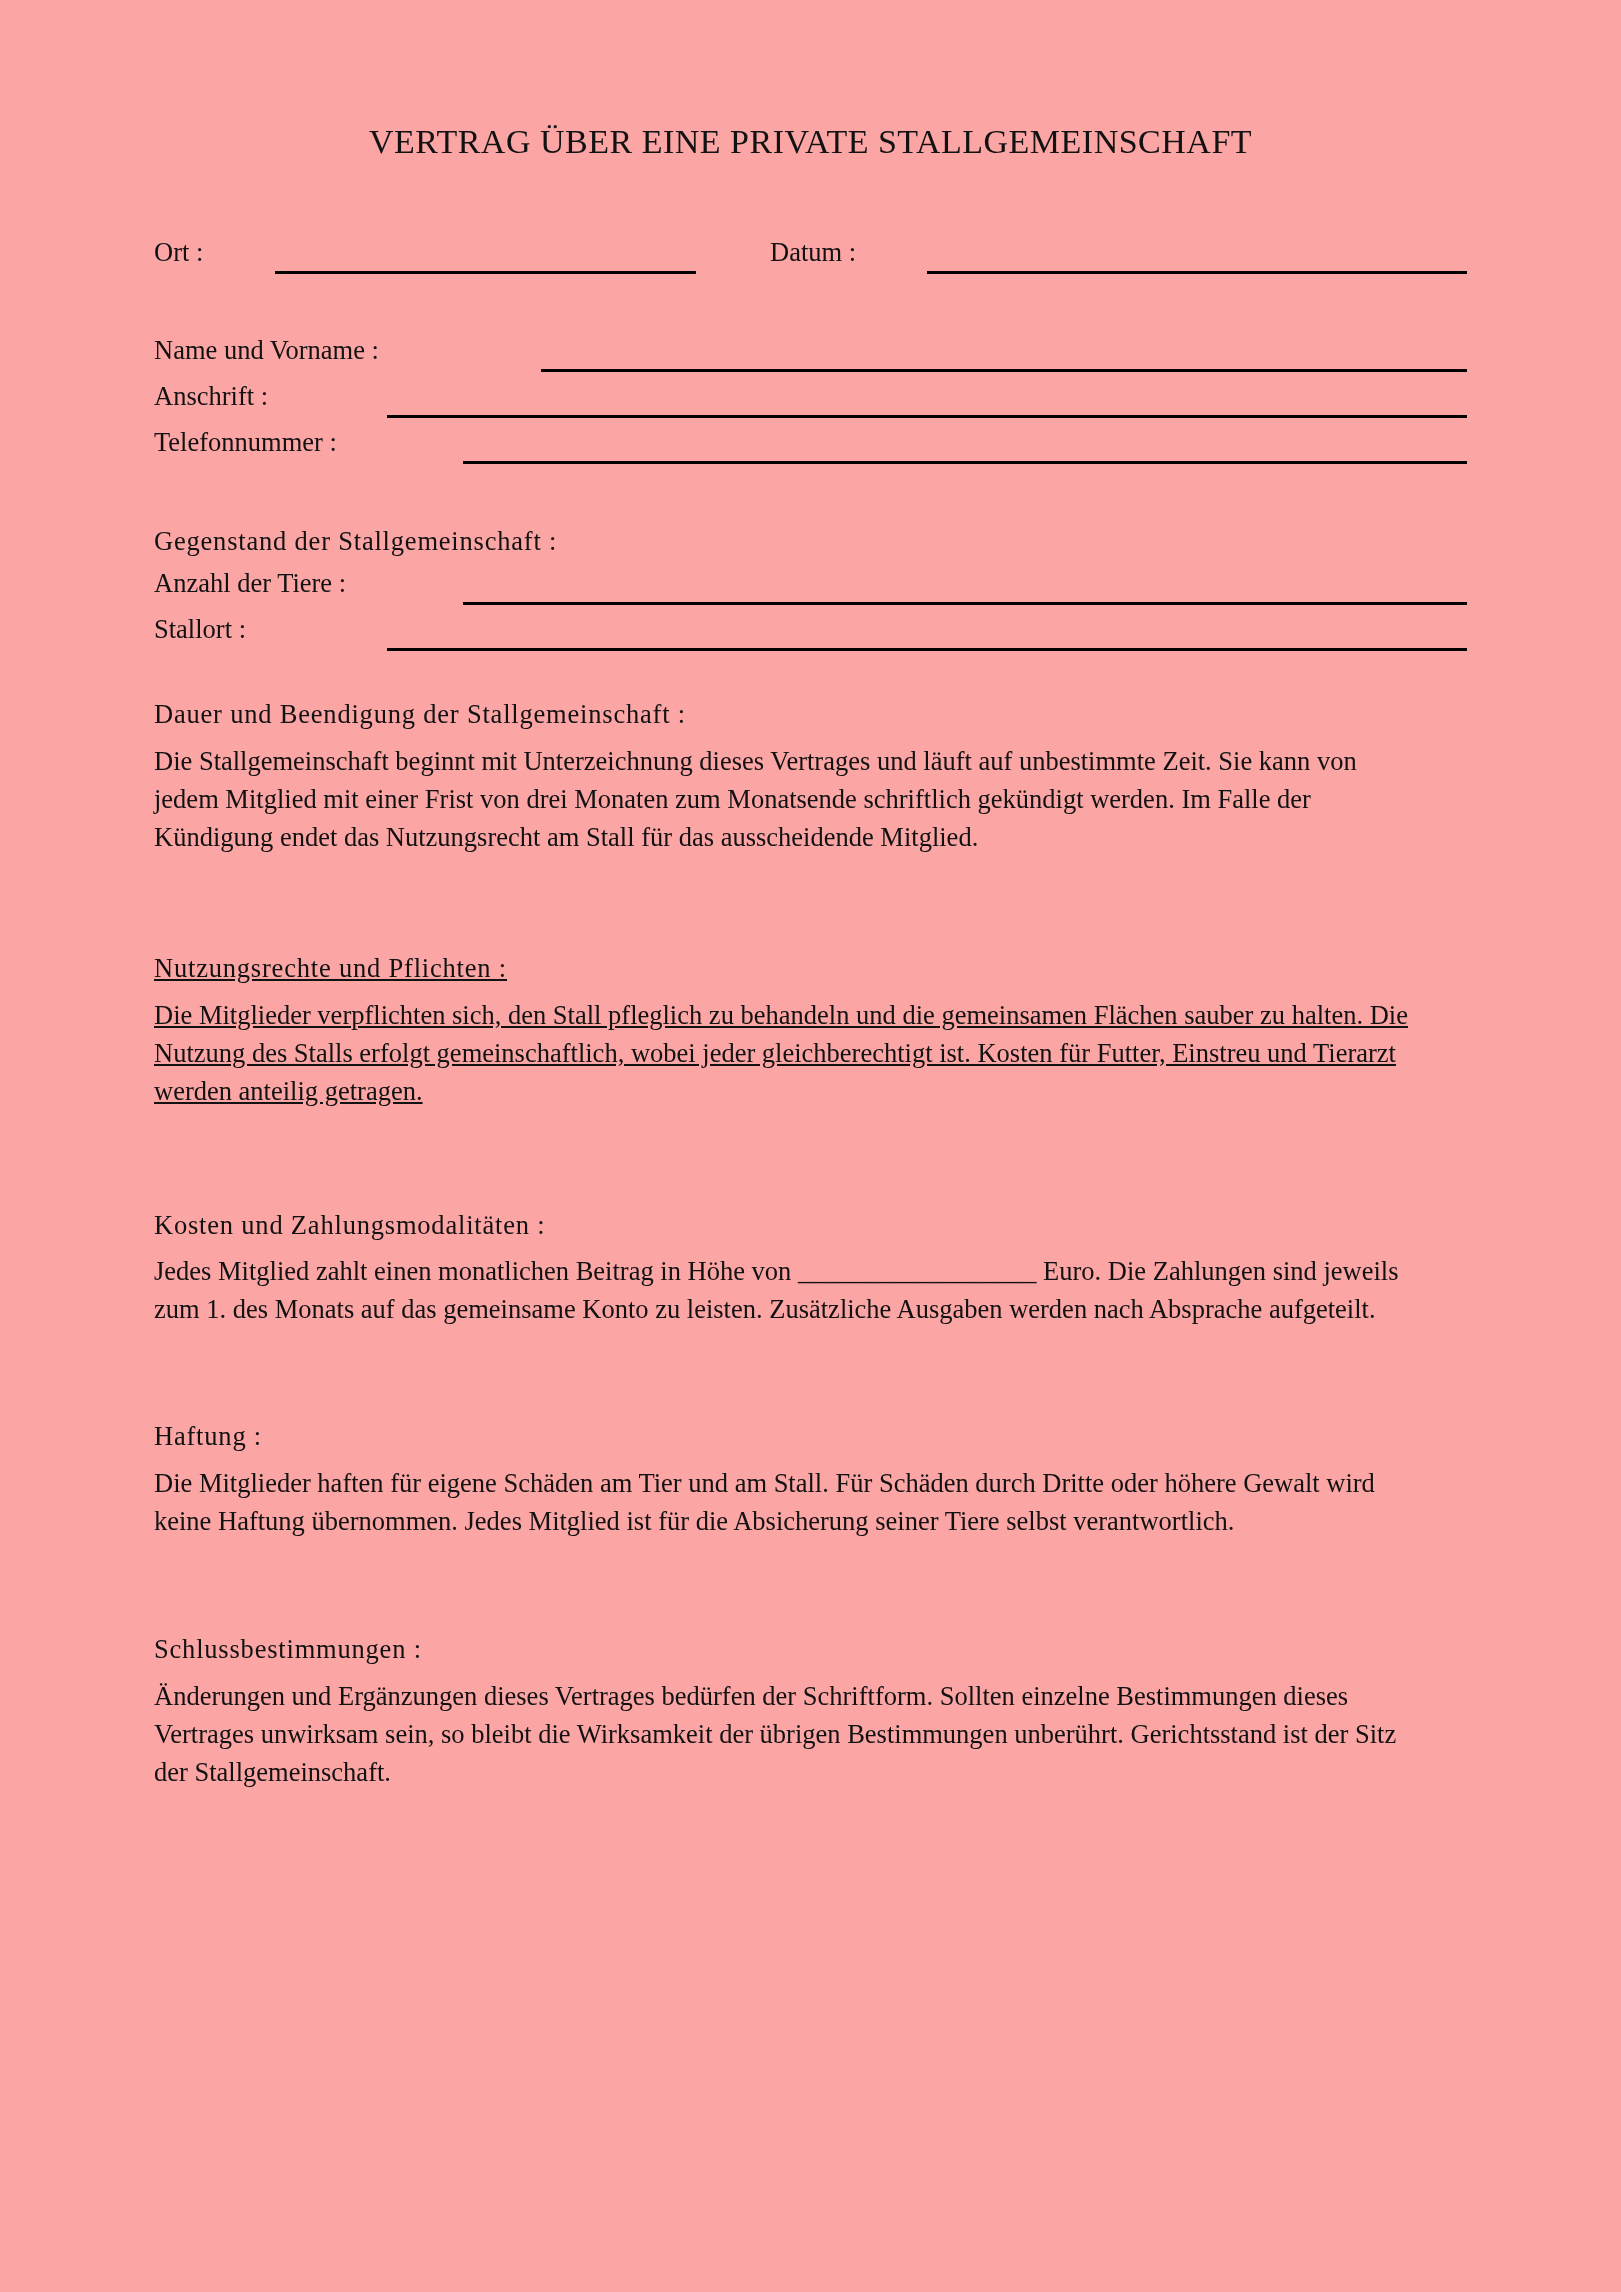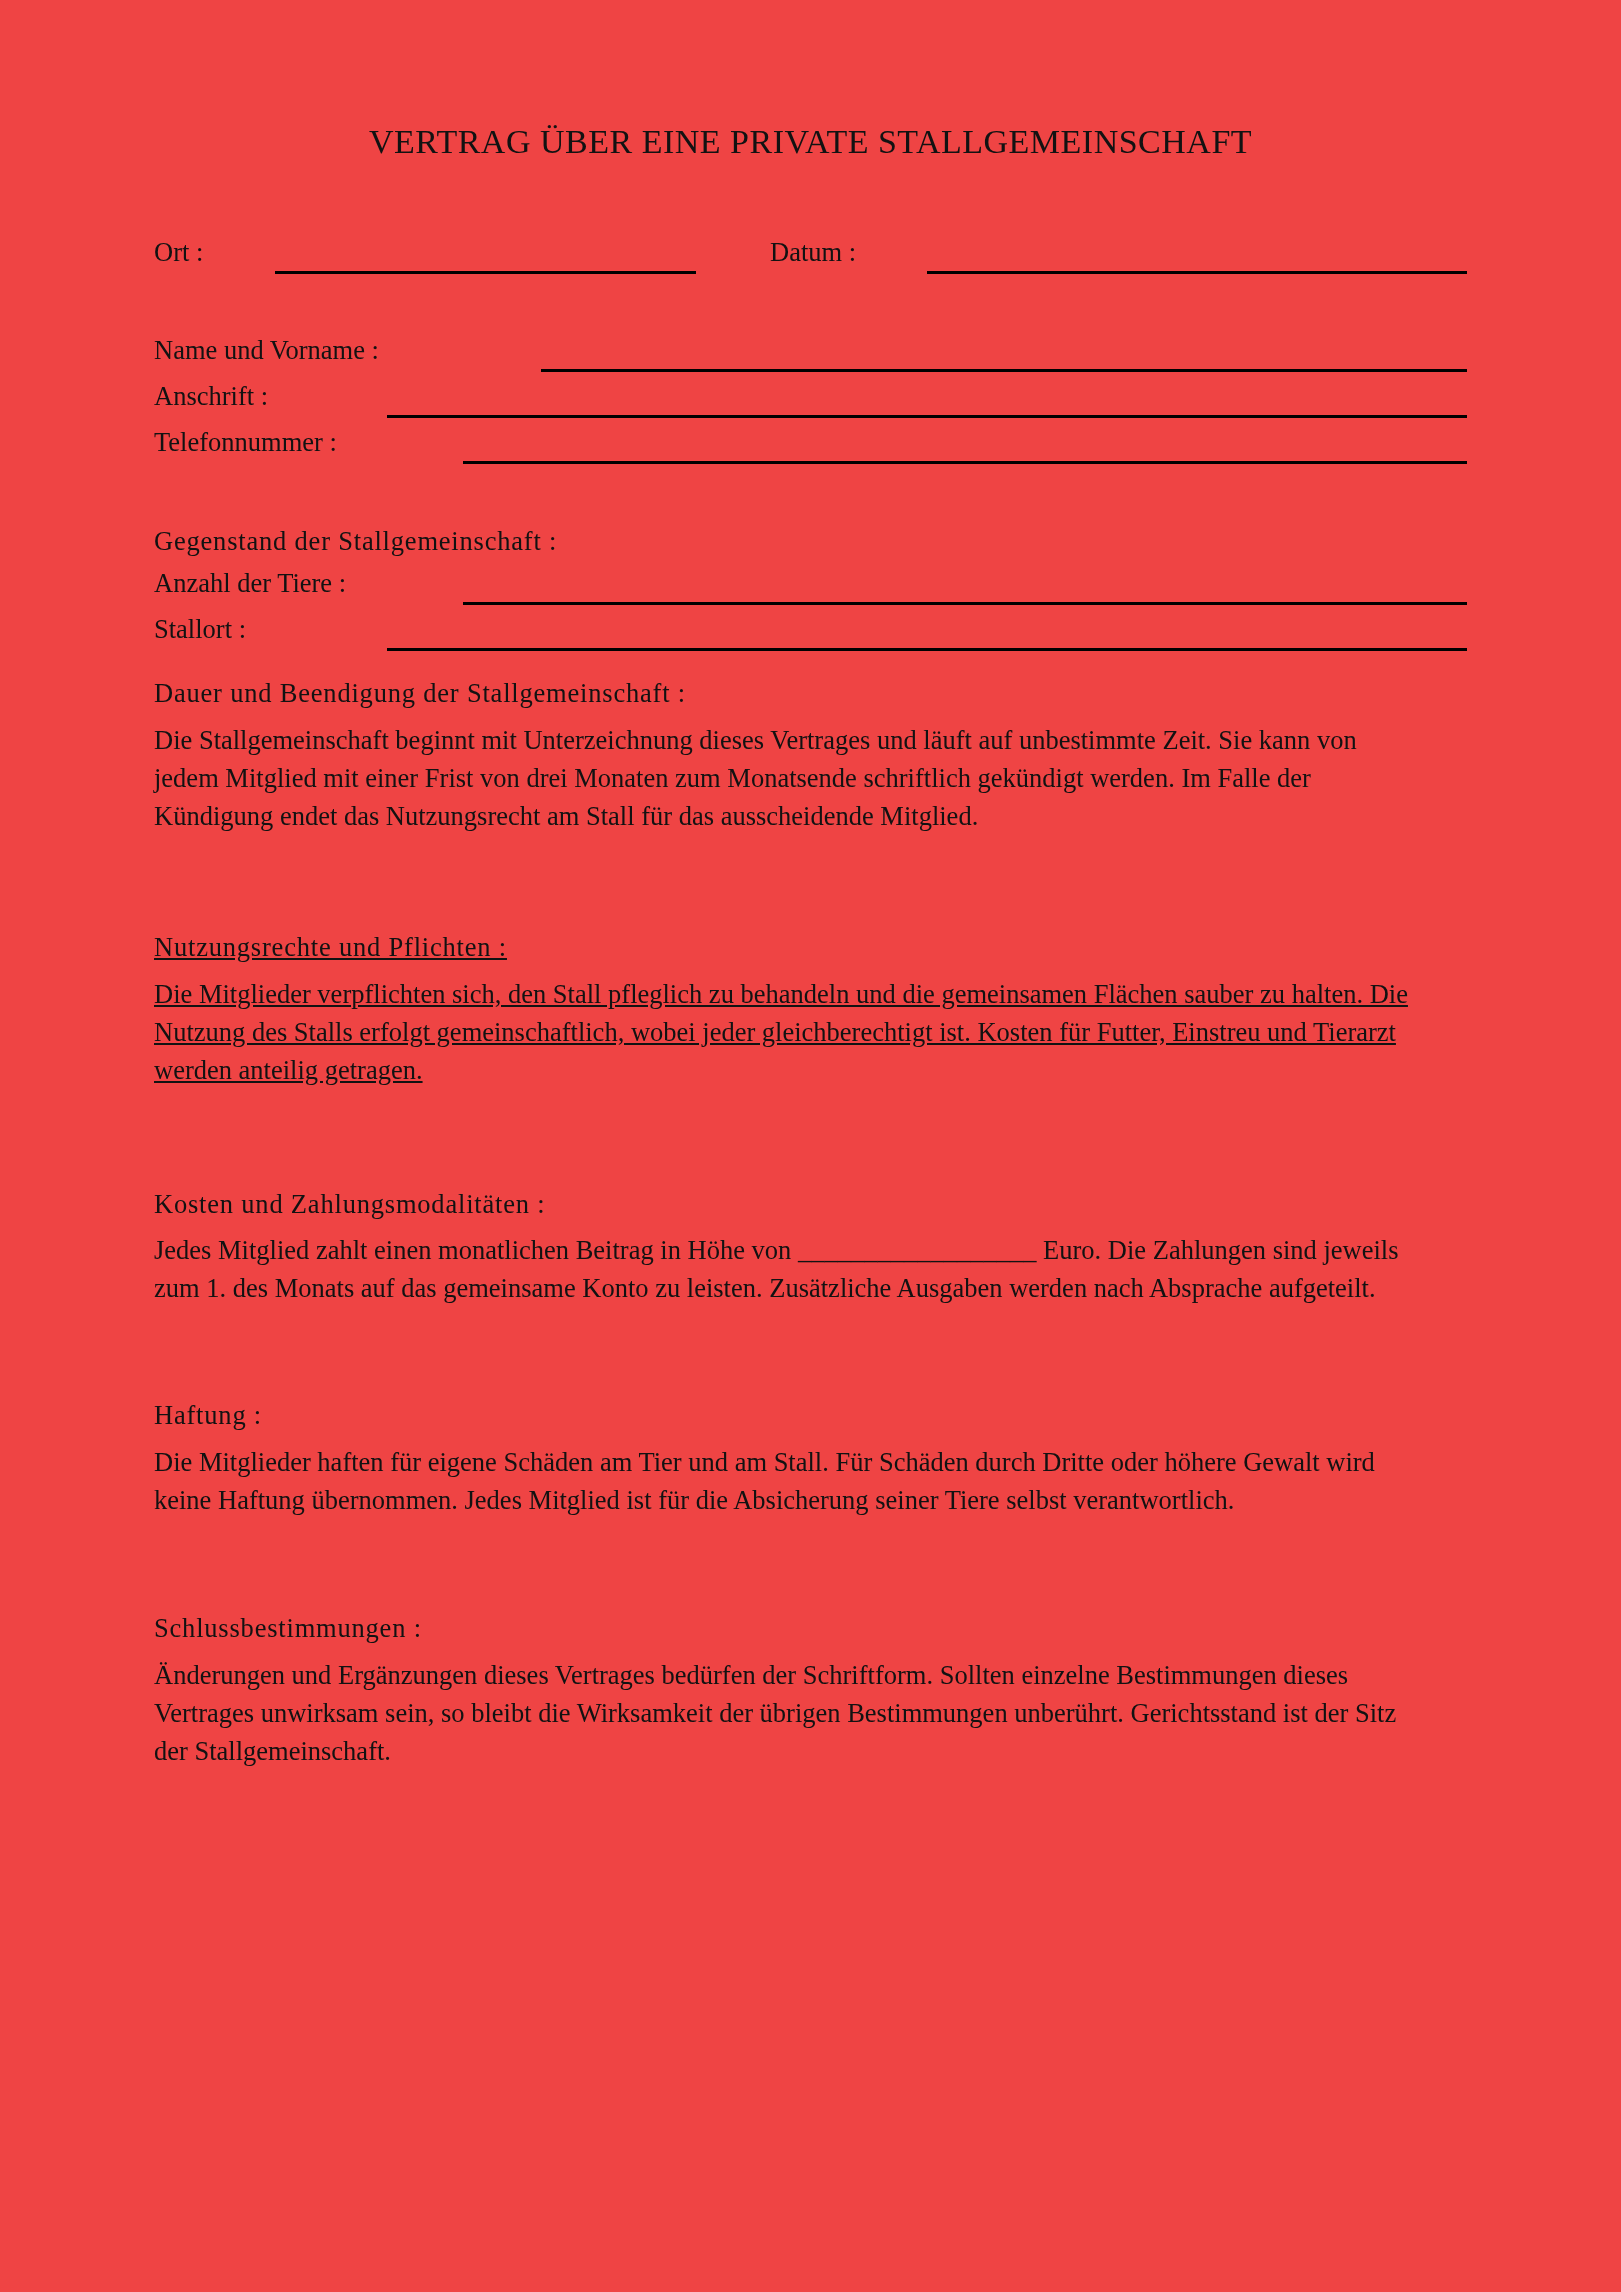--- a/index.html
+++ b/index.html
@@ -2,21 +2,21 @@
 <html><head>
 <meta charset="utf-8">
 <style>
   html, body { margin: 0; padding: 0; background: #ffffff; }
   .page {
     position: relative;
     width: 1621px;
     height: 2293px;
     box-sizing: border-box;
     padding: 120px 154px 0 154px;
-    background: #ef4444;
+    background: #fca5a5;
     overflow: hidden;
     font-family: "Liberation Serif", "DejaVu Serif", serif;
     font-size: 26.5px;
     color: #121212;
   }
   .title {
     margin: 0;
     font-size: 34px;
     font-weight: 400;
     line-height: 43px;
@@ -53,21 +53,21 @@
     letter-spacing: 0.8px;
     white-space: pre;
   }
   .para {
     margin: 8.8px 0 0 0;
     line-height: 38px;
     white-space: pre;
   }
   .s-parties   { margin-top: 52px; }
   .s-subject   { margin-top: 57px; }
-  .s-duration  { margin-top: 22px; }
+  .s-duration  { margin-top: 43px; }
   .s-usage     { margin-top: 93px; text-decoration: underline; }
   .s-costs     { margin-top: 96px; }
   .s-liability { margin-top: 89px; }
   .s-final     { margin-top: 90px; }
 </style>
 </head>
 <body>
 
 <div class="page">
 

